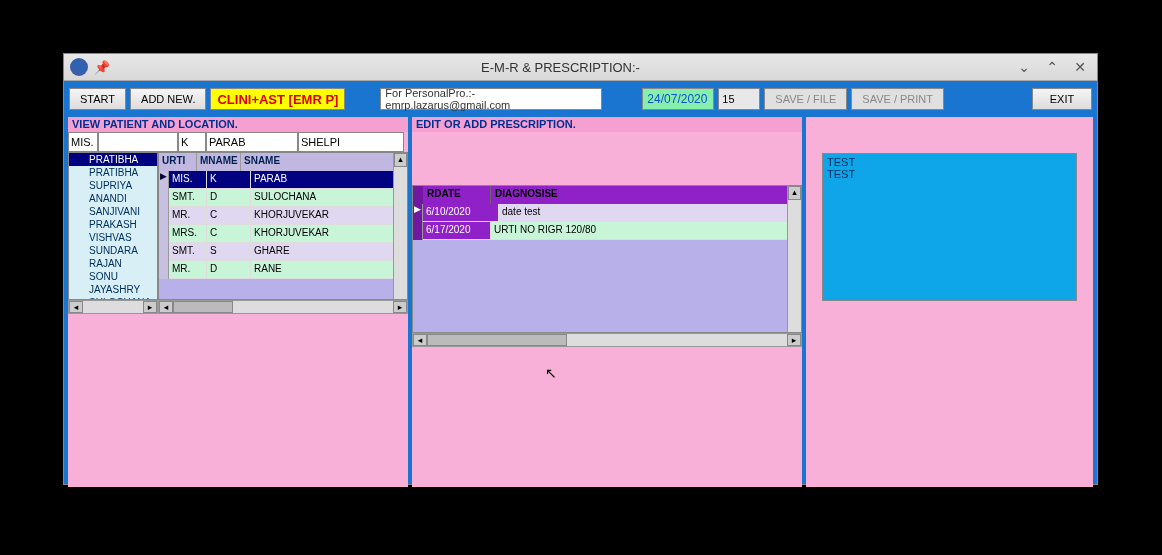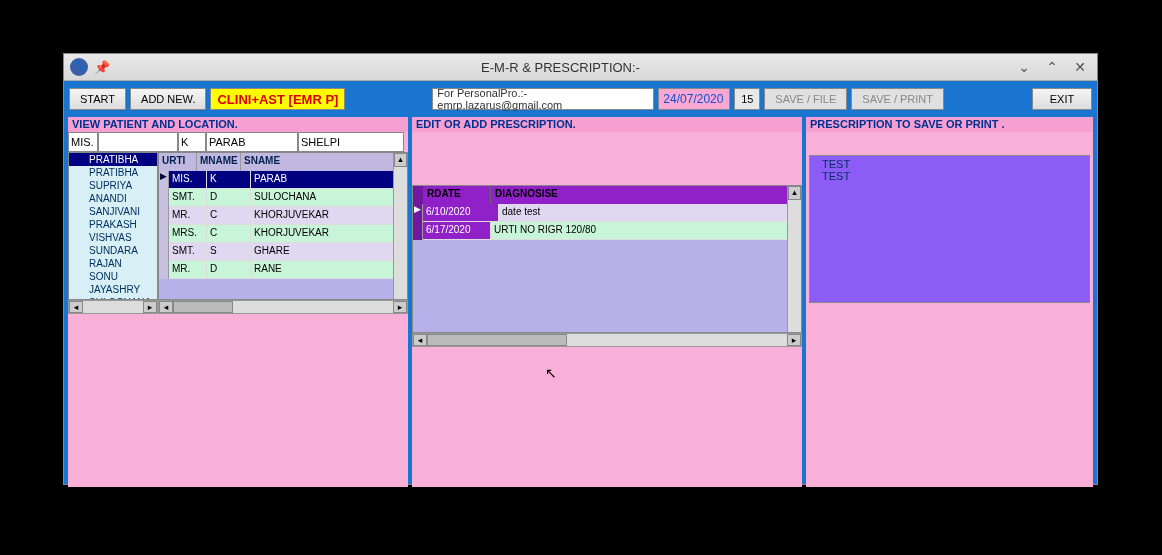--- a/index.html
+++ b/index.html
@@ -9,22 +9,22 @@
 .titlebar .paw { width: 18px; height: 18px; background: #3a5fa8; border-radius: 50%; position: relative; }
 .titlebar .paw::before { content: "🐾"; font-size: 11px; position: absolute; left: 2px; top: 1px; color: #fff; }
 .titlebar .pin { width: 14px; height: 14px; font-size: 13px; color: #333; }
 .titlebar .title { flex: 1; text-align: center; font-size: 13px; color: #333; }
 .titlebar .winbtn { width: 22px; height: 16px; cursor: pointer; text-align: center; font-size: 14px; color: #555; }
 .toolbar { height: 29px; display: flex; align-items: center; gap: 4px; padding: 18px 5px; }
 .btn { background: linear-gradient(#f5f5f5,#ddd); border: 1px solid #888; height: 22px; padding: 0 10px; font-size: 11px; cursor: pointer; }
 .btn.dis { color: #888; background: #e0e0e0; }
 .appname { background: #ff0; color: #d00; font-weight: bold; border: 1px solid #888; height: 22px; padding: 0 6px; font-size: 13px; display: flex; align-items: center; }
 .emailbox { background: #fff; border: 1px solid #888; height: 22px; font-size: 11px; padding: 0 4px; display: flex; align-items: center; color: #333; width: 222px; }
-.datebox { background: #f9a8d4; border: 1px solid #888; height: 22px; font-size: 12px; padding: 0 4px; color: #1050d0; width: 72px; }
-.daybox { background: #e8e8e8; border: 1px solid #888; height: 22px; font-size: 11px; padding: 0 3px; width: 26px; text-align: center; line-height: 20px; }
+.datebox { background: #86efac; border: 1px solid #888; height: 22px; font-size: 12px; padding: 0 4px; color: #1050d0; width: 72px; margin-left: 36px; }
+.daybox { background: #e8e8e8; border: 1px solid #888; height: 22px; font-size: 11px; padding: 0 3px; width: 42px; text-align: left; line-height: 20px; }
 .spacer { flex: 1; }
 .content { display: flex; gap: 4px; padding: 0 4px 4px 4px; height: calc(100% - 56px); }
 .panel { background: #f8b0d8; display: flex; flex-direction: column; }
 .panel1 { width: 340px; }
 .panel2 { width: 390px; }
 .panel3 { flex: 1; }
 .panelhdr { background: #f5a0d0; color: #003090; font-size: 11px; font-weight: bold; padding: 1px 4px; height: 15px; }
 .row-inputs { display: flex; height: 20px; }
 .row-inputs input { border: 1px solid #888; font-size: 11px; padding: 0 2px; background: #fff; }
 .listarea { display: flex; height: 148px; }
@@ -43,21 +43,21 @@
 .scrollh { height: 14px; background: #ddd; display: flex; border: 1px solid #999; }
 .scrollh .arr { width: 14px; background: #ccc; border: 1px solid #888; text-align: center; font-size: 9px; cursor: pointer; }
 .scrollh .thumb { width: 60px; background: #bbb; border: 1px solid #888; }
 .scrollh .track { flex: 1; }
 .scrollv { width: 14px; background: #ddd; position: absolute; right: 0; top: 0; bottom: 0; border-left: 1px solid #999; }
 .scrollv .arr { height: 14px; background: #ccc; border: 1px solid #888; text-align: center; font-size: 9px; cursor: pointer; }
 .grid2 { border: 1px solid #888; background: #b8b0e8; height: 148px; position: relative; margin-top: 33px; }
 .grid2 .gridhead2 { display: flex; height: 18px; }
 .grid2 .gridhead2 .cell { background: #9020c8; color: #000; font-size: 10px; font-weight: bold; padding: 2px 4px; border-right: 1px solid #666; }
 .grid2 .gridhead2 .marker { width: 10px; background: #7018a0; }
-.presclist { background: #8b5cf6; border: 1px solid #888; height: 148px; margin: 3px; padding: 2px 12px; font-size: 11px; color: #003060; }
+.presclist { background: #0ea5e9; border: 1px solid #888; height: 148px; margin: 16px; padding: 2px 4px; font-size: 11px; color: #003060; }
 .cursor { position: absolute; left: 545px; top: 365px; font-size: 14px; color: #000; pointer-events: none; }
 </style>
 </head>
 <body>
 
 <div class="window">
   <div class="titlebar">
     <div class="paw"></div>
     <div class="pin">📌</div>
     <div class="title">E-M-R &amp; PRESCRIPTION:-</div>
@@ -194,21 +194,20 @@
       </div>
       <div class="scrollh">
         <div class="arr">◂</div>
         <div class="thumb" style="width:140px"></div>
         <div class="track"></div>
         <div class="arr">▸</div>
       </div>
     </div>
 
     <div class="panel panel3">
-      <div class="panelhdr">PRESCRIPTION TO SAVE OR PRINT .</div>
       <div style="height:20px"></div>
       <div class="presclist">
         <div>TEST</div>
         <div>TEST</div>
       </div>
     </div>
   </div>
 </div>
 
 <div class="cursor">↖</div>

